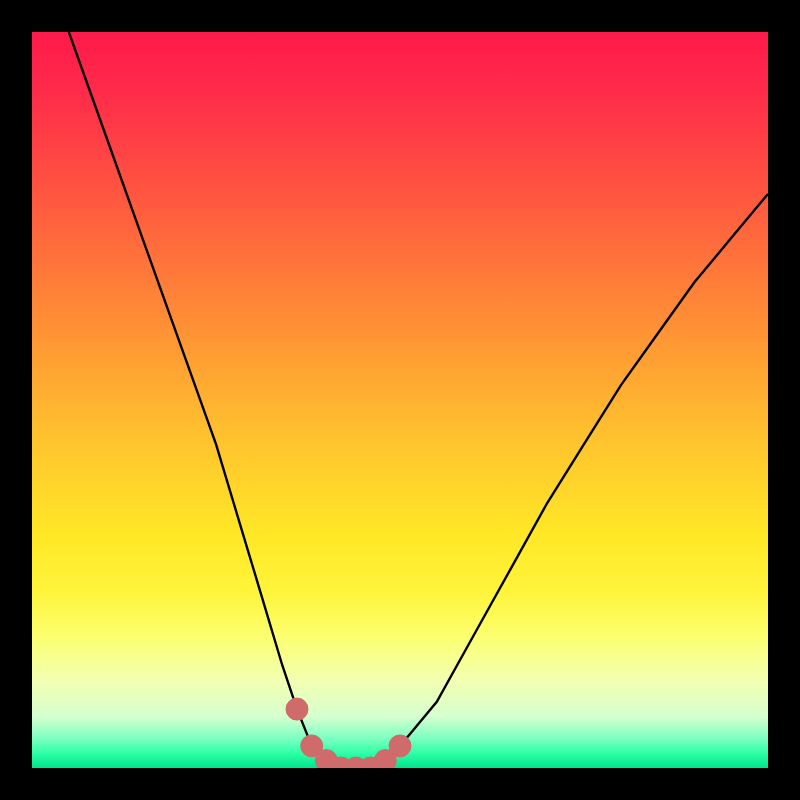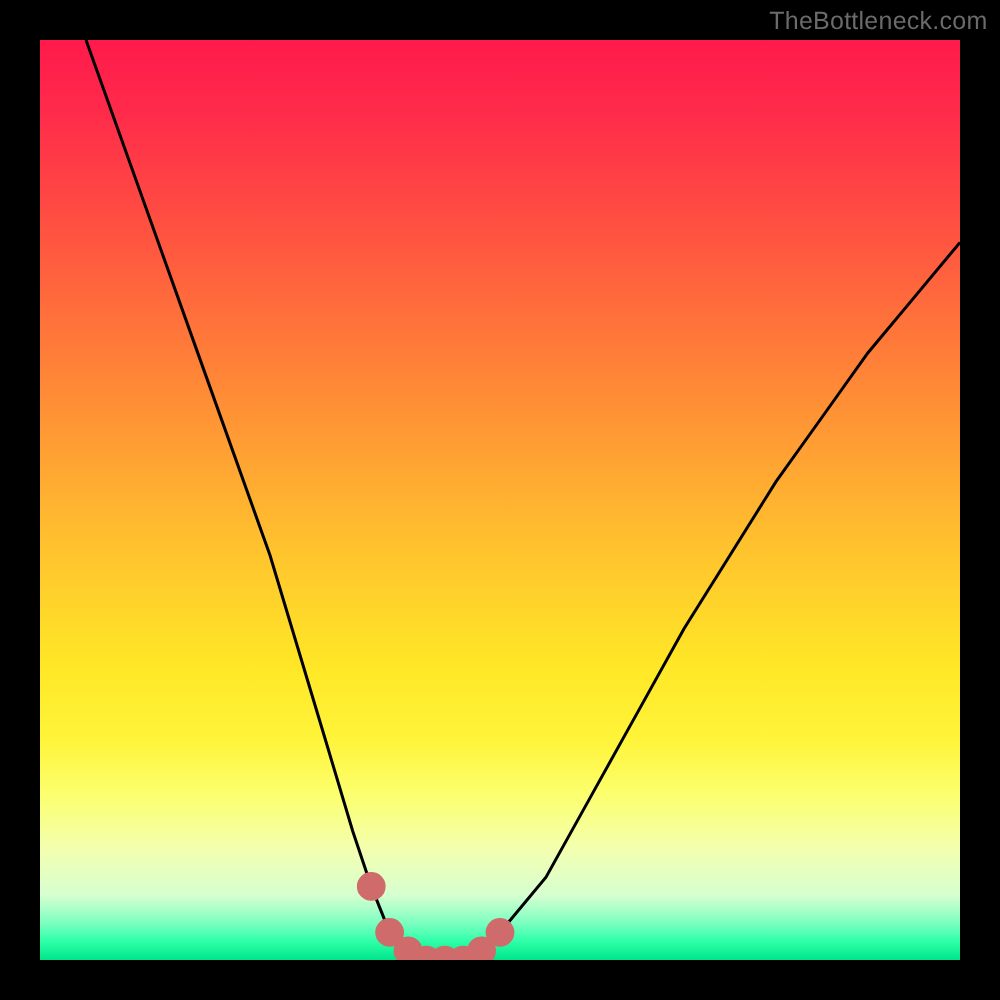--- a/index.html
+++ b/index.html
@@ -63,21 +63,20 @@
     inset: 0;
     width: 100%;
     height: 100%;
     z-index: 3;
   }
 </style>
 </head>
 <body>
 
 <div class="outer">
-  <div class="watermark">TheBottleneck.com</div>
 
   <div class="plot">
 
     <svg class="curve" viewBox="0 0 736 736" preserveAspectRatio="none">
       <path id="curve-path" d="M36.8 0.0 L73.6 103.0 L110.4 206.1 L147.2 309.1 L184.0 412.2 L206.1 485.8 L228.2 559.4 L250.2 633.0 L265.0 677.1 L279.7 713.9 L294.4 728.6 L309.1 736.0 L323.8 736.0 L338.6 736.0 L353.3 728.6 L368.0 713.9 L404.8 669.8 L441.6 603.5 L478.4 537.3 L515.2 471.0 L552.0 412.2 L588.8 353.3 L625.6 301.8 L662.4 250.2 L699.2 206.1 L736.0 161.9" fill="none" stroke="#000000" stroke-width="2.4"></path>
     </svg>
 
     <svg class="markers" viewBox="0 0 736 736" preserveAspectRatio="none">
       <g id="marker-group">
           <circle cx="265.0" cy="677.1" r="11" fill="#cf6b6b" stroke="#cf6b6b"></circle>

